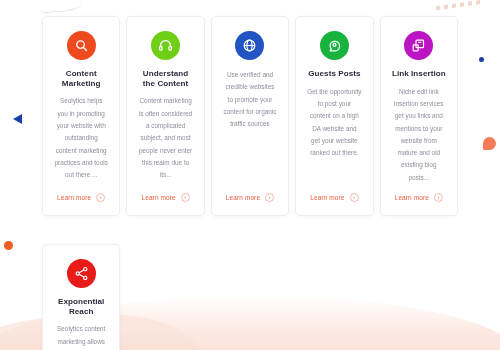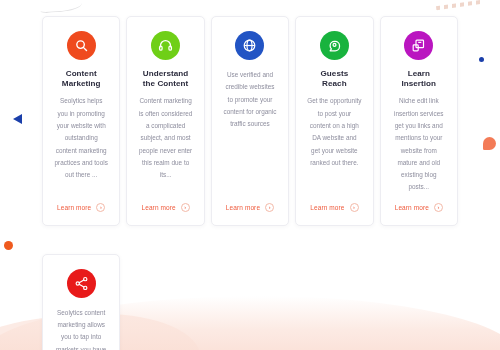--- a/index.html
+++ b/index.html
@@ -227,54 +227,55 @@
     </div>
   </div>
 
   <div class="card">
     <div class="card-icon" style="background:#18b33e">
       <svg viewBox="0 0 24 24" fill="none" stroke="#ffffff" stroke-width="2" stroke-linecap="round" stroke-linejoin="round">
         <path d="M20 13.5a7 7 0 0 1-7 7H5l2-3a7.2 7.2 0 0 1-2-5 7 7 0 0 1 7-7h1a7 7 0 0 1 7 7z"></path>
         <circle cx="12" cy="11" r="2.3"></circle>
       </svg>
     </div>
-    <div class="card-title">Guests Reach</div>
+    <div class="card-title">Guests Posts</div>
     <div class="card-desc">Get the opportunity to post your content on a high DA website and get your website ranked out there.</div>
     <div class="learn-more">
       <span class="learn-more-label">Learn more</span>
       <span class="learn-more-arrow">›</span>
     </div>
   </div>
 
   <div class="card">
     <div class="card-icon" style="background:#ba15c0">
       <svg viewBox="0 0 24 24" fill="none" stroke="#ffffff" stroke-width="1.9" stroke-linejoin="round">
         <rect x="8" y="3.5" width="12" height="12" rx="1.3"></rect>
         <rect x="3.5" y="11" width="8" height="9.5" rx="1.3"></rect>
         <line x1="11.5" y1="7" x2="16.5" y2="7"></line>
       </svg>
     </div>
-    <div class="card-title">Learn Insertion</div>
+    <div class="card-title">Link Insertion</div>
     <div class="card-desc">Niche edit link insertion services get you links and mentions to your website from mature and old existing blog posts...</div>
     <div class="learn-more">
       <span class="learn-more-label">Learn more</span>
       <span class="learn-more-arrow">›</span>
     </div>
   </div>
 
   <div class="card">
     <div class="card-icon" style="background:#e81a1a">
       <svg viewBox="0 0 24 24" fill="none" stroke="#ffffff" stroke-width="1.9" stroke-linecap="round">
         <circle cx="18" cy="5" r="2.6"></circle>
         <circle cx="6" cy="12" r="2.6"></circle>
         <circle cx="18" cy="19" r="2.6"></circle>
         <line x1="8.3" y1="10.7" x2="15.7" y2="6.3"></line>
         <line x1="8.3" y1="13.3" x2="15.7" y2="17.7"></line>
       </svg>
     </div>
+    <div class="card-title">Exponential Reach</div>
     <div class="card-desc">Seolytics content marketing allows you to tap into markets you have never even considered before. It opens new doors...</div>
     <div class="learn-more">
       <span class="learn-more-label">Learn more</span>
       <span class="learn-more-arrow">›</span>
     </div>
   </div>
 
 </div>
 
 </body></html>

